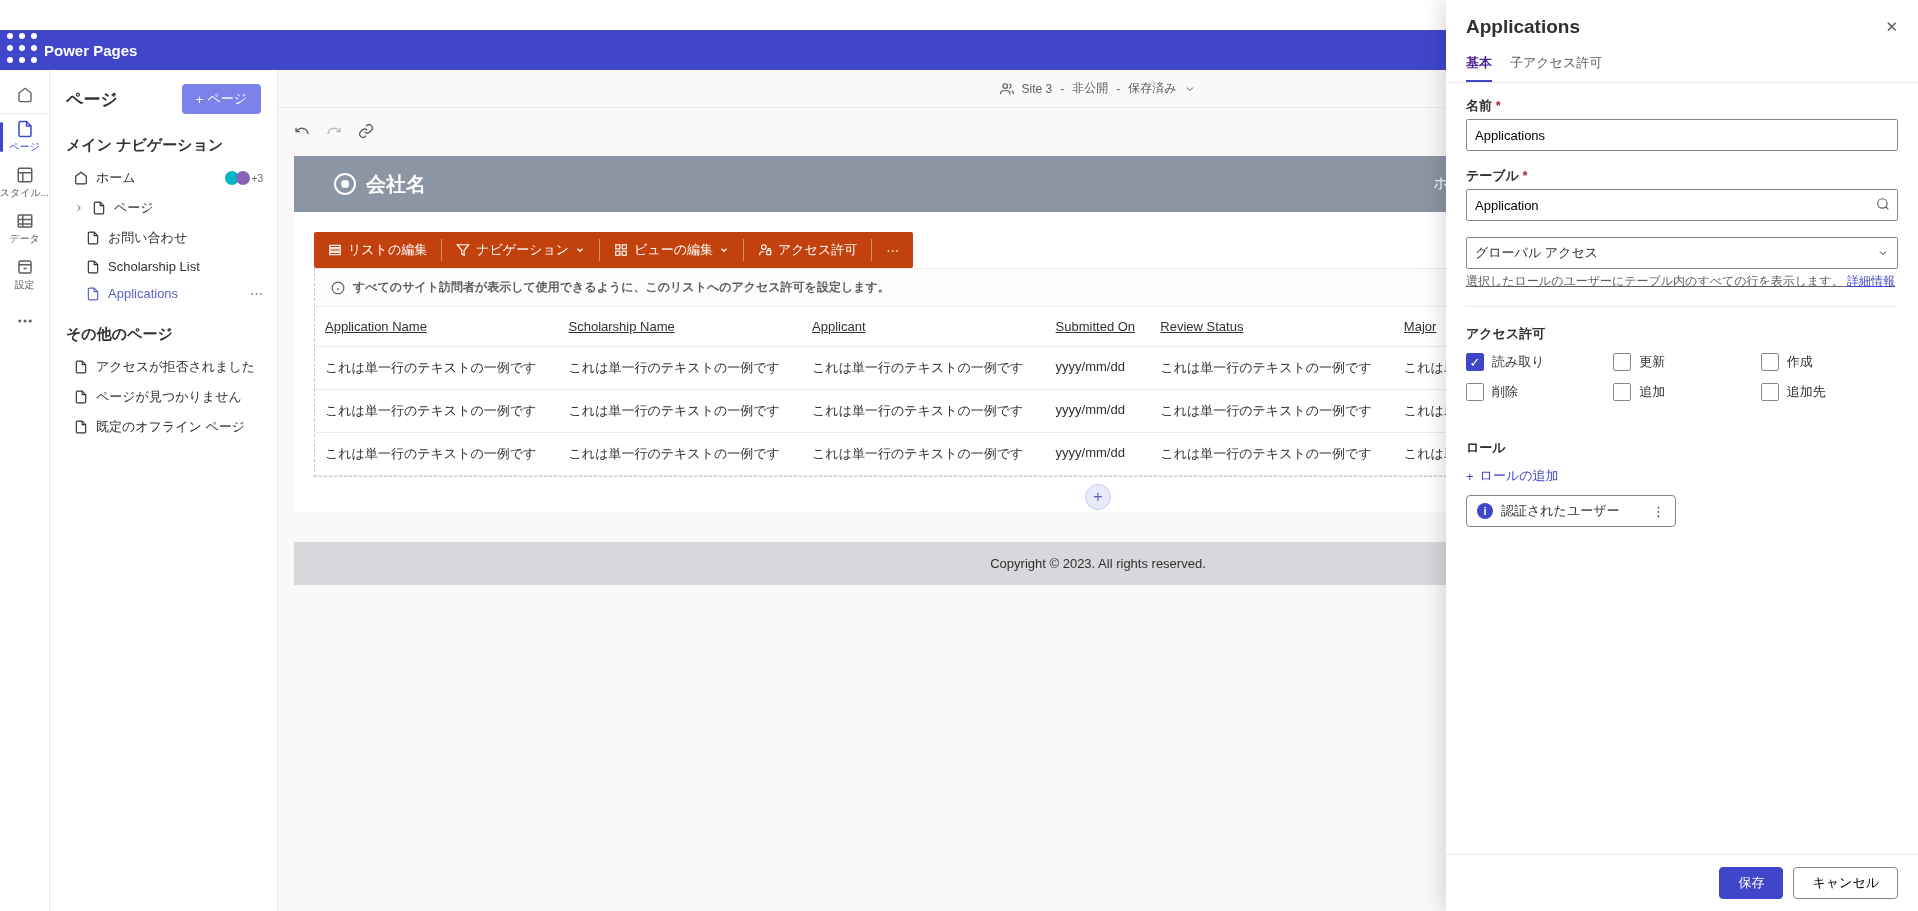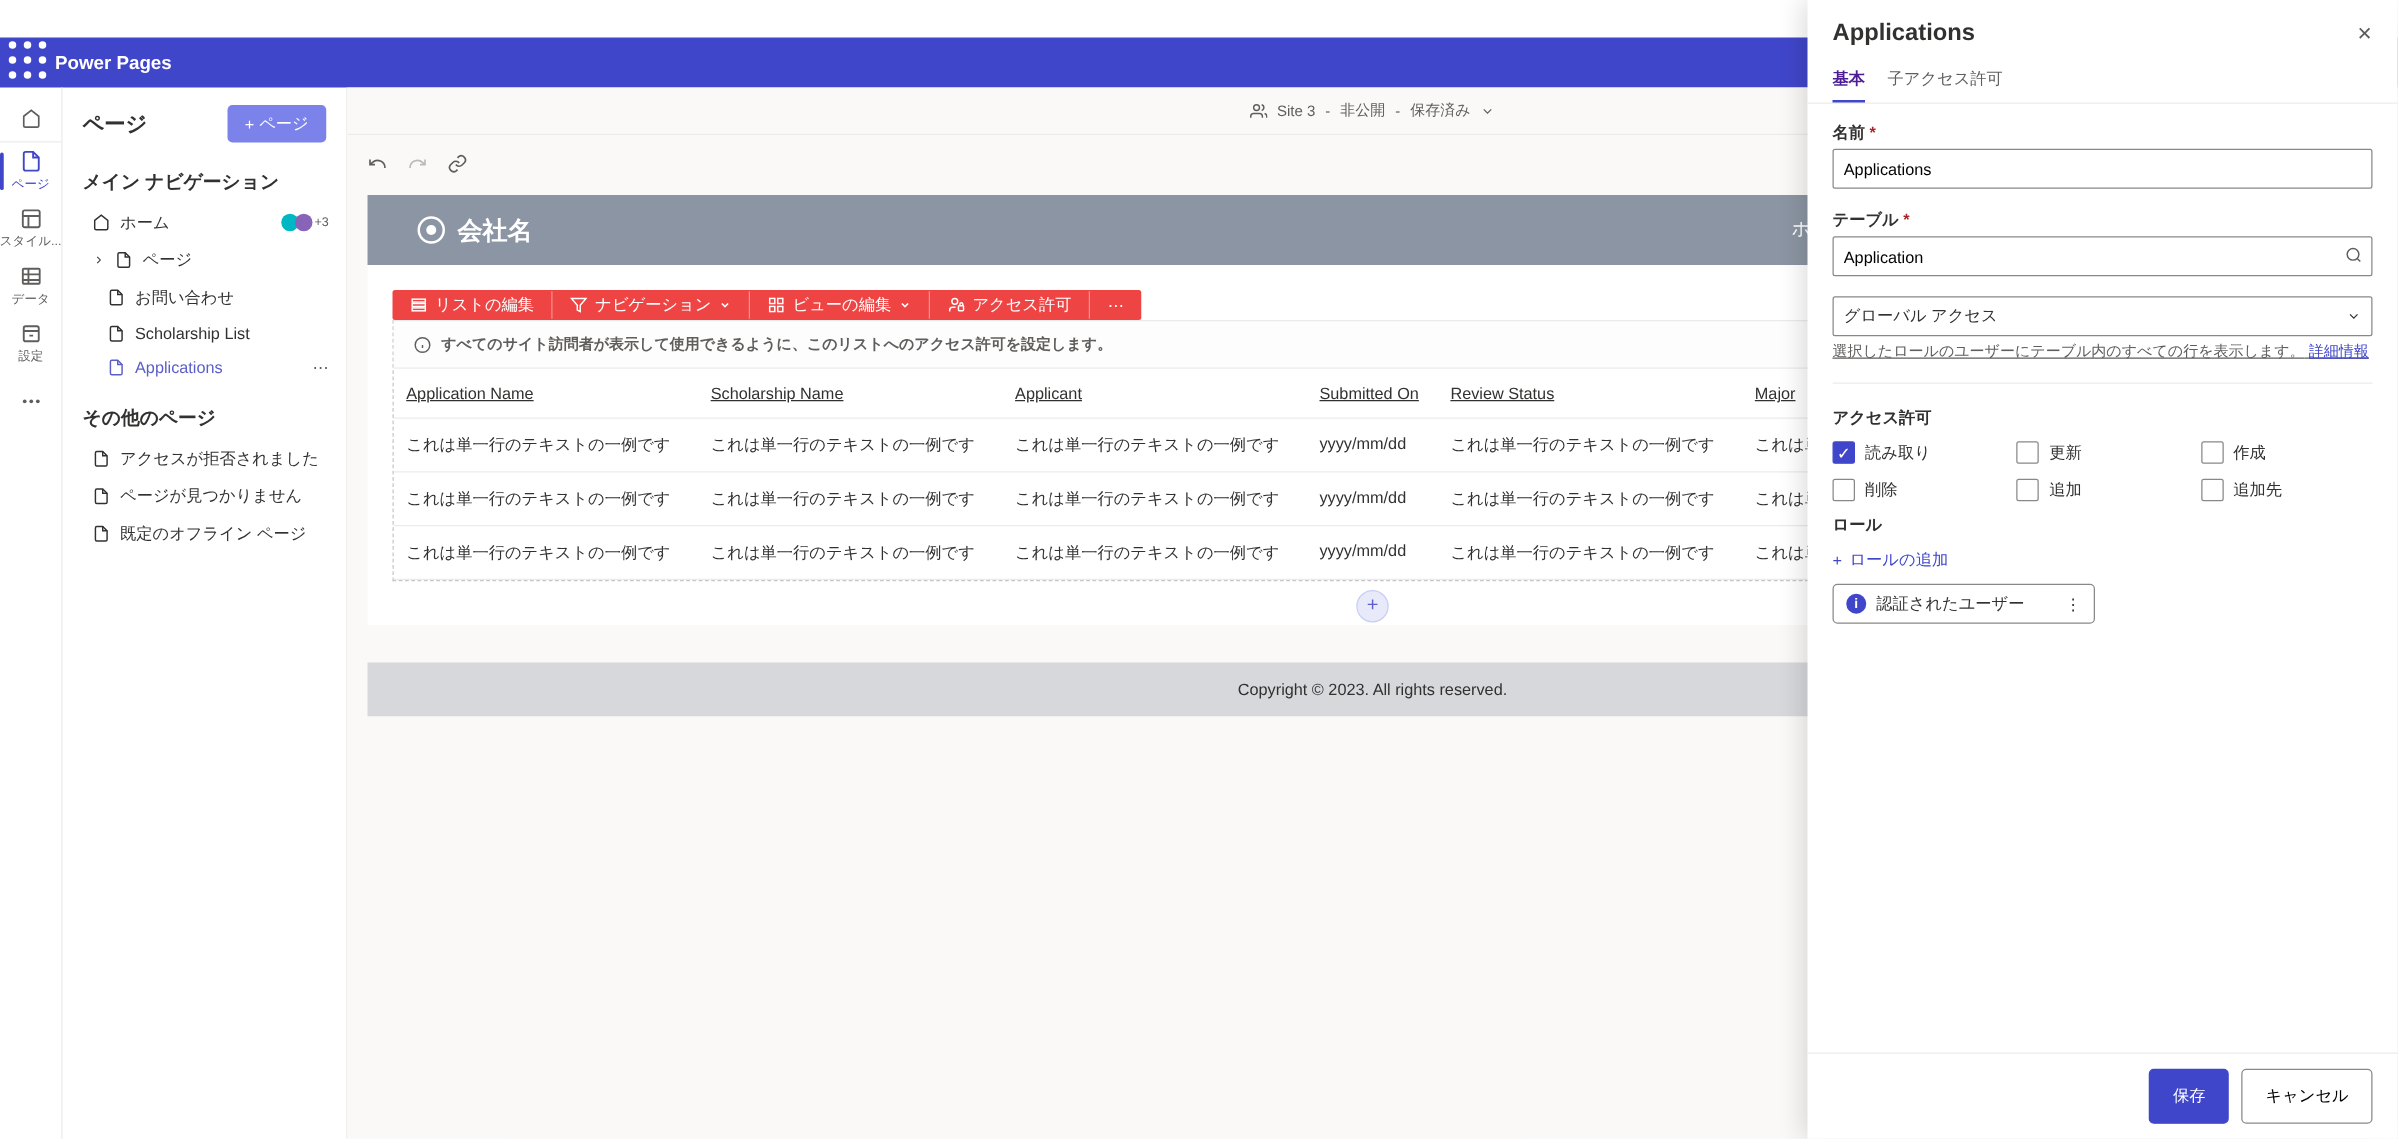--- a/index.html
+++ b/index.html
@@ -50,21 +50,21 @@
 
 .canvas-scroll { flex: 1; overflow: auto; padding: 0 0 20px 0; }
 .page-preview { margin: 0 16px; background: #fff; }
 .site-header { background: #8c95a3; color: #fff; height: 56px; display: flex; align-items: center; padding: 0 40px; gap: 40px; font-size: 15px; }
 .site-header .logo { display: flex; align-items: center; gap: 10px; font-size: 20px; font-weight: 600; }
 .site-header .logo-circle { width: 22px; height: 22px; border: 2px solid #fff; border-radius: 50%; display: flex; align-items: center; justify-content: center; }
 .site-header .logo-circle::after { content: ""; width: 8px; height: 8px; border-radius: 50%; background: #fff; }
 .site-header .nav-links { display: flex; gap: 24px; margin-left: auto; }
 .site-header .divider-v { width: 1px; height: 20px; background: rgba(255,255,255,0.5); }
 
-.list-toolbar { background: #ef4444; color: #fff; height: 24px; display: inline-flex; align-items: center; margin: 20px 0 0 20px; border-radius: 2px; }
+.list-toolbar { background: #c2410c; color: #fff; height: 36px; display: inline-flex; align-items: center; margin: 20px 0 0 20px; border-radius: 2px; }
 .list-toolbar .tb-btn { padding: 0 14px; height: 36px; display: flex; align-items: center; gap: 6px; font-size: 13px; }
 .list-toolbar .tb-divider { width: 1px; height: 22px; background: rgba(255,255,255,0.4); }
 .list-toolbar svg { width: 14px; height: 14px; }
 
 .list-container { margin: 0 20px 20px; border: 1px dashed #c8c6c4; border-top: none; }
 .info-banner { background: #fdfdfd; padding: 10px 16px; font-size: 12px; color: #605e5c; display: flex; align-items: center; gap: 8px; border: 1px solid #edebe9; border-left: none; border-right: none; font-weight: bold; }
 .data-table { width: 100%; border-collapse: collapse; }
 .data-table th { text-align: left; font-weight: 400; font-size: 13px; color: #323130; text-decoration: underline; padding: 12px 10px; border-bottom: 1px solid #edebe9; vertical-align: bottom; }
 .data-table td { padding: 12px 10px; font-size: 13px; color: #323130; border-bottom: 1px solid #edebe9; vertical-align: top; }
 .add-section-btn { width: 26px; height: 26px; border-radius: 50%; border: 1px solid #c7cdf5; background: #e8eaf9; color: #5b5fc7; display: flex; align-items: center; justify-content: center; margin: -13px auto 0; position: relative; font-size: 16px; }
@@ -92,21 +92,21 @@
 .section-heading { font-size: 13px; font-weight: 600; margin: 18px 0 10px; }
 .hr { border: none; border-top: 1px solid #edebe9; margin: 14px 0; }
 .checks { display: grid; grid-template-columns: 1fr 1fr 1fr; gap: 12px 10px; }
 .check { display: flex; align-items: center; gap: 8px; font-size: 13px; }
 .checkbox { width: 18px; height: 18px; border: 1px solid #8a8886; border-radius: 2px; display: flex; align-items: center; justify-content: center; flex-shrink: 0; }
 .checkbox.checked { background: #4046ca; border-color: #4046ca; color: #fff; }
 .add-role { color: #4046ca; font-size: 13px; display: flex; align-items: center; gap: 6px; margin-bottom: 10px; }
 .role-pill { border: 1px solid #8a8886; border-radius: 4px; padding: 6px 10px; display: flex; align-items: center; gap: 8px; font-size: 13px; max-width: 210px; justify-content: space-between; }
 .role-pill .info-ic { width: 16px; height: 16px; border-radius: 50%; background: #4046ca; color: #fff; font-size: 11px; display: flex; align-items: center; justify-content: center; font-weight: bold; font-style: normal; }
 .flyout-footer { padding: 12px 20px; display: flex; justify-content: flex-end; gap: 10px; border-top: 1px solid #edebe9; }
-.btn { height: 44px; padding: 0 18px; border-radius: 4px; font-size: 13px; border: 1px solid #8a8886; background: #fff; }
+.btn { height: 32px; padding: 0 18px; border-radius: 4px; font-size: 13px; border: 1px solid #8a8886; background: #fff; }
 .btn.primary { background: #4046ca; color: #fff; border-color: #4046ca; }
 .close-x { font-size: 15px; color: #605e5c; cursor: pointer; }
 </style>
 </head>
 <body>
 
 <div class="topbar">
   <div class="waffle">
     <svg viewBox="0 0 16 16" fill="currentColor">
         <circle cx="2" cy="2" r="1.5"></circle>
@@ -485,21 +485,21 @@
         </label>
       <label class="check">
           <span class="checkbox"></span>
           <span>追加</span>
         </label>
       <label class="check">
           <span class="checkbox"></span>
           <span>追加先</span>
         </label>
     </div>
-    <div class="section-heading" style="margin-top:10px">ロール</div>
+    <div class="section-heading" style="margin-top:38px">ロール</div>
     <div class="add-role">
       <span>+</span>
       <span>ロールの追加</span>
     </div>
     <div class="role-pill">
       <span style="display:flex;align-items:center;gap:8px">
         <i class="info-ic">i</i>
         <span>認証されたユーザー</span>
       </span>
       <span>⋮</span>

